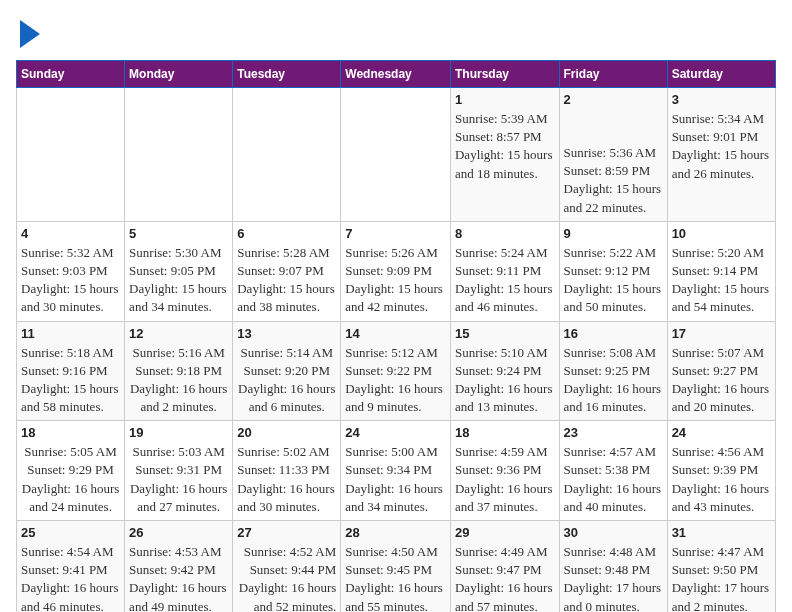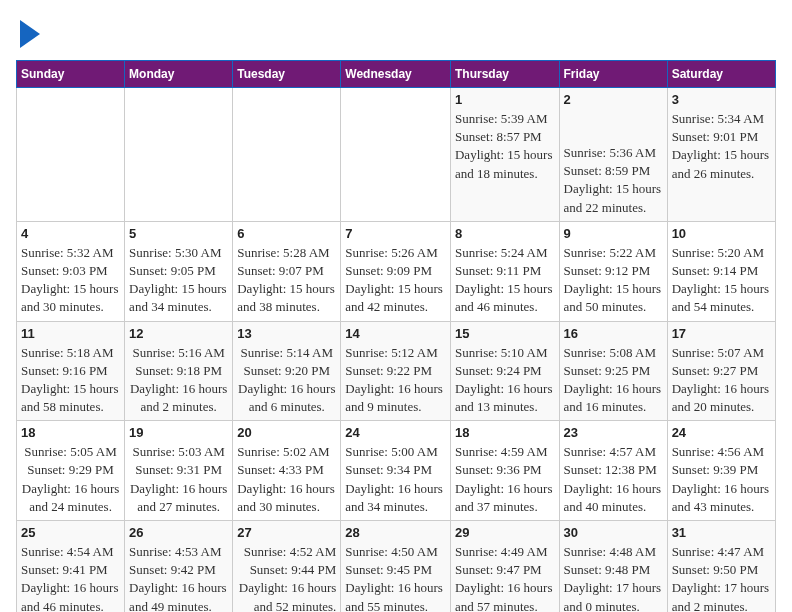--- a/index.html
+++ b/index.html
@@ -262,42 +262,42 @@
         <td>
           <div class="day-num">19</div>
           <div class="day-info" style="white-space: pre-line; text-align: center;">Sunrise: 5:03 AM
 Sunset: 9:31 PM
 Daylight: 16 hours
 and 27 minutes.</div>
         </td>
         <td>
           <div class="day-num">20</div>
           <div class="day-info" style="white-space: pre-line;">Sunrise: 5:02 AM
-Sunset: 4:33 PM
+Sunset: 11:33 PM
 Daylight: 16 hours
 and 30 minutes.</div>
         </td>
         <td>
           <div class="day-num">24</div>
           <div class="day-info" style="white-space: pre-line;">Sunrise: 5:00 AM
 Sunset: 9:34 PM
 Daylight: 16 hours
 and 34 minutes.</div>
         </td>
         <td>
           <div class="day-num">18</div>
           <div class="day-info" style="white-space: pre-line;">Sunrise: 4:59 AM
 Sunset: 9:36 PM
 Daylight: 16 hours
 and 37 minutes.</div>
         </td>
         <td>
           <div class="day-num">23</div>
           <div class="day-info" style="white-space: pre-line;">Sunrise: 4:57 AM
-Sunset: 12:38 PM
+Sunset: 5:38 PM
 Daylight: 16 hours
 and 40 minutes.</div>
         </td>
         <td>
           <div class="day-num">24</div>
           <div class="day-info" style="white-space: pre-line;">Sunrise: 4:56 AM
 Sunset: 9:39 PM
 Daylight: 16 hours
 and 43 minutes.</div>
         </td>

